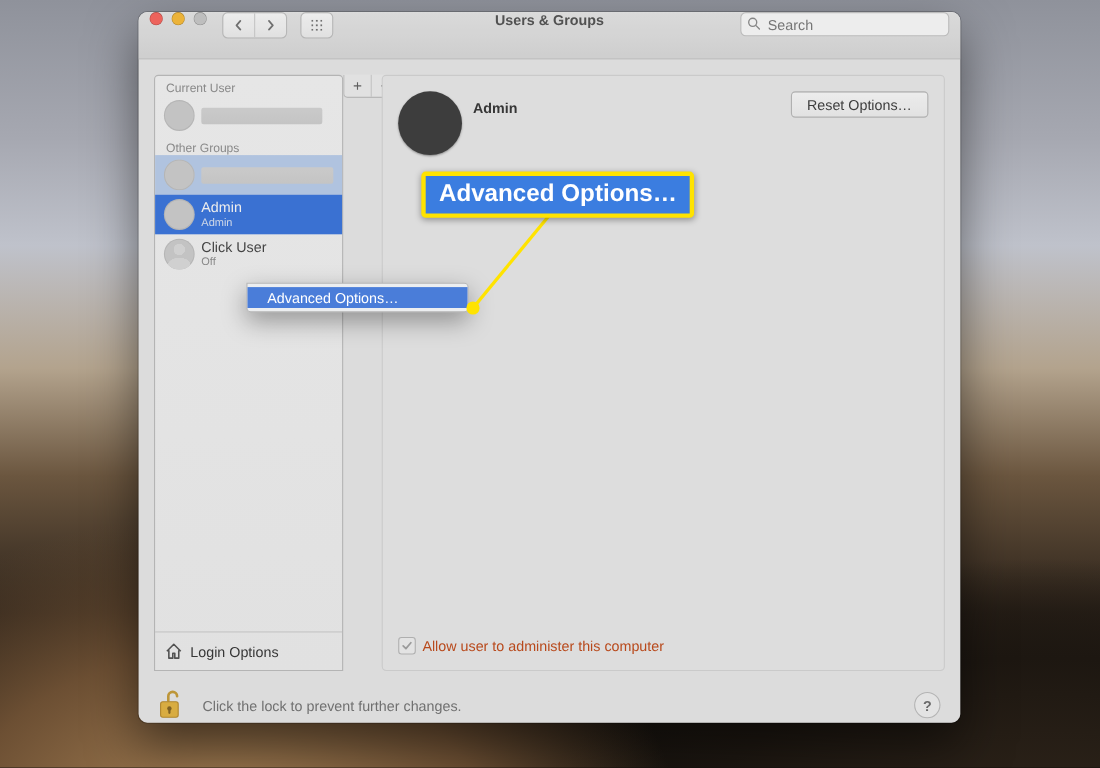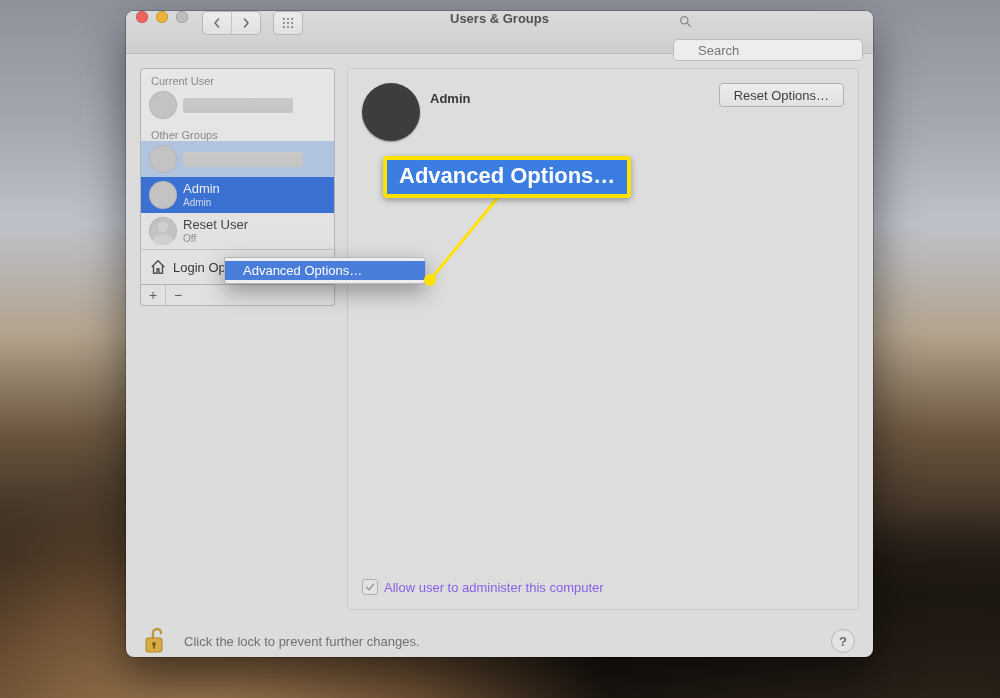--- a/index.html
+++ b/index.html
@@ -52,21 +52,21 @@
 .title{
   position:absolute;left:0;right:0;text-align:center;
   font-weight:600;color:#4a4a4a;pointer-events:none;
 }
 .searchwrap{
   margin-left:auto;position:relative;width:190px;height:22px;
 }
 .searchwrap input{
   width:100%;height:22px;box-sizing:border-box;border:1px solid #c5c5c5;
   border-radius:5px;background:#fff;
-  padding:0 6px 0 24px;font-size:13px;color:#a16207;outline:none;margin-top:28px;
+  padding:0 6px 0 24px;font-size:13px;color:#a16207;outline:none;
 }
 .searchwrap svg{position:absolute;left:6px;top:4px;width:13px;height:13px;color:#888;pointer-events:none}
 
 .body{display:flex;height:calc(100% - 42px - 62px);padding:14px 14px 0 14px;gap:0}
 
 
 .sidebar{
   width:193px;display:flex;flex-direction:column;
   border:1px solid #bdbdbd;border-radius:4px 4px 0 0;
   background:linear-gradient(#f7f7f7,#f2f2f2);
@@ -89,21 +89,21 @@
 
 .login-options{
   display:flex;align-items:center;gap:6px;height:34px;padding:0 8px;
   border-top:1px solid #cfcfcf;
 }
 .login-options svg{width:18px;height:18px}
 .add-remove{display:flex;height:20px;border:1px solid #bdbdbd;border-top:none;border-radius:0 0 4px 4px;background:#f1f1f1}
 .add-remove > div{width:24px;display:flex;align-items:center;justify-content:center;border-right:1px solid #cfcfcf;color:#5a5a5a;font-size:14px;line-height:1}
 .add-remove > div:last-child{border-right:none}
 
-.sidecol{display:flex;flex-direction:column;width:195px}
+.sidecol{display:flex;width:195px}
 
 
 .main{
   flex:1;margin-left:12px;
   border:1px solid #d7d7d7;border-radius:4px;
   background:#ededed;position:relative;padding:14px;
 }
 .profile{display:flex;align-items:flex-start;gap:10px}
 .profile .big-avatar{
   width:58px;height:58px;border-radius:50%;background:#333;
@@ -112,21 +112,21 @@
 .profile .pname{font-weight:700;font-size:13px;margin-top:8px}
 .reset-btn{
   position:absolute;right:14px;top:14px;
   height:22px;padding:0 14px;border:1px solid #b8b8b8;border-radius:4px;
   background:linear-gradient(#ffffff,#f2f2f2);
   font-size:13px;color:#333;display:flex;align-items:center;
 }
 
 .admin-check{
   position:absolute;left:14px;bottom:14px;
-  display:flex;align-items:flex-end;gap:6px;color:#8b5cf6;font-size:13px;
+  display:flex;align-items:flex-end;gap:6px;color:#c2410c;font-size:13px;
 }
 .admin-check .cb{
   width:14px;height:14px;border:1px solid #b7b7b7;border-radius:3px;
   background:#f4f4f4;display:flex;align-items:center;justify-content:center;
 }
 .admin-check svg{width:10px;height:10px;color:#a0a0a0}
 
 
 .footer{
   height:62px;display:flex;align-items:center;padding:0 18px;gap:18px;
@@ -263,21 +263,21 @@
             <div class="avatar av-eagle"></div>
             <div class="labels">
               <span class="name">Admin</span>
               <span class="sub">Admin</span>
             </div>
           </div>
 
           <div class="user-item">
             <div class="avatar av-guest"></div>
             <div class="labels">
-              <span class="name">Reset User</span>
+              <span class="name">Click User</span>
               <span class="sub">Off</span>
             </div>
           </div>
 
           <div class="side-spacer"></div>
 
           <div class="login-options">
             <svg viewBox="0 0 20 20">
                 <path d="M3 10 10 3l7 7M5 9v8h4v-5h2v5h4V9" fill="none" stroke="#4a4a4a" stroke-width="1.6" stroke-linejoin="round"></path>
               </svg>

